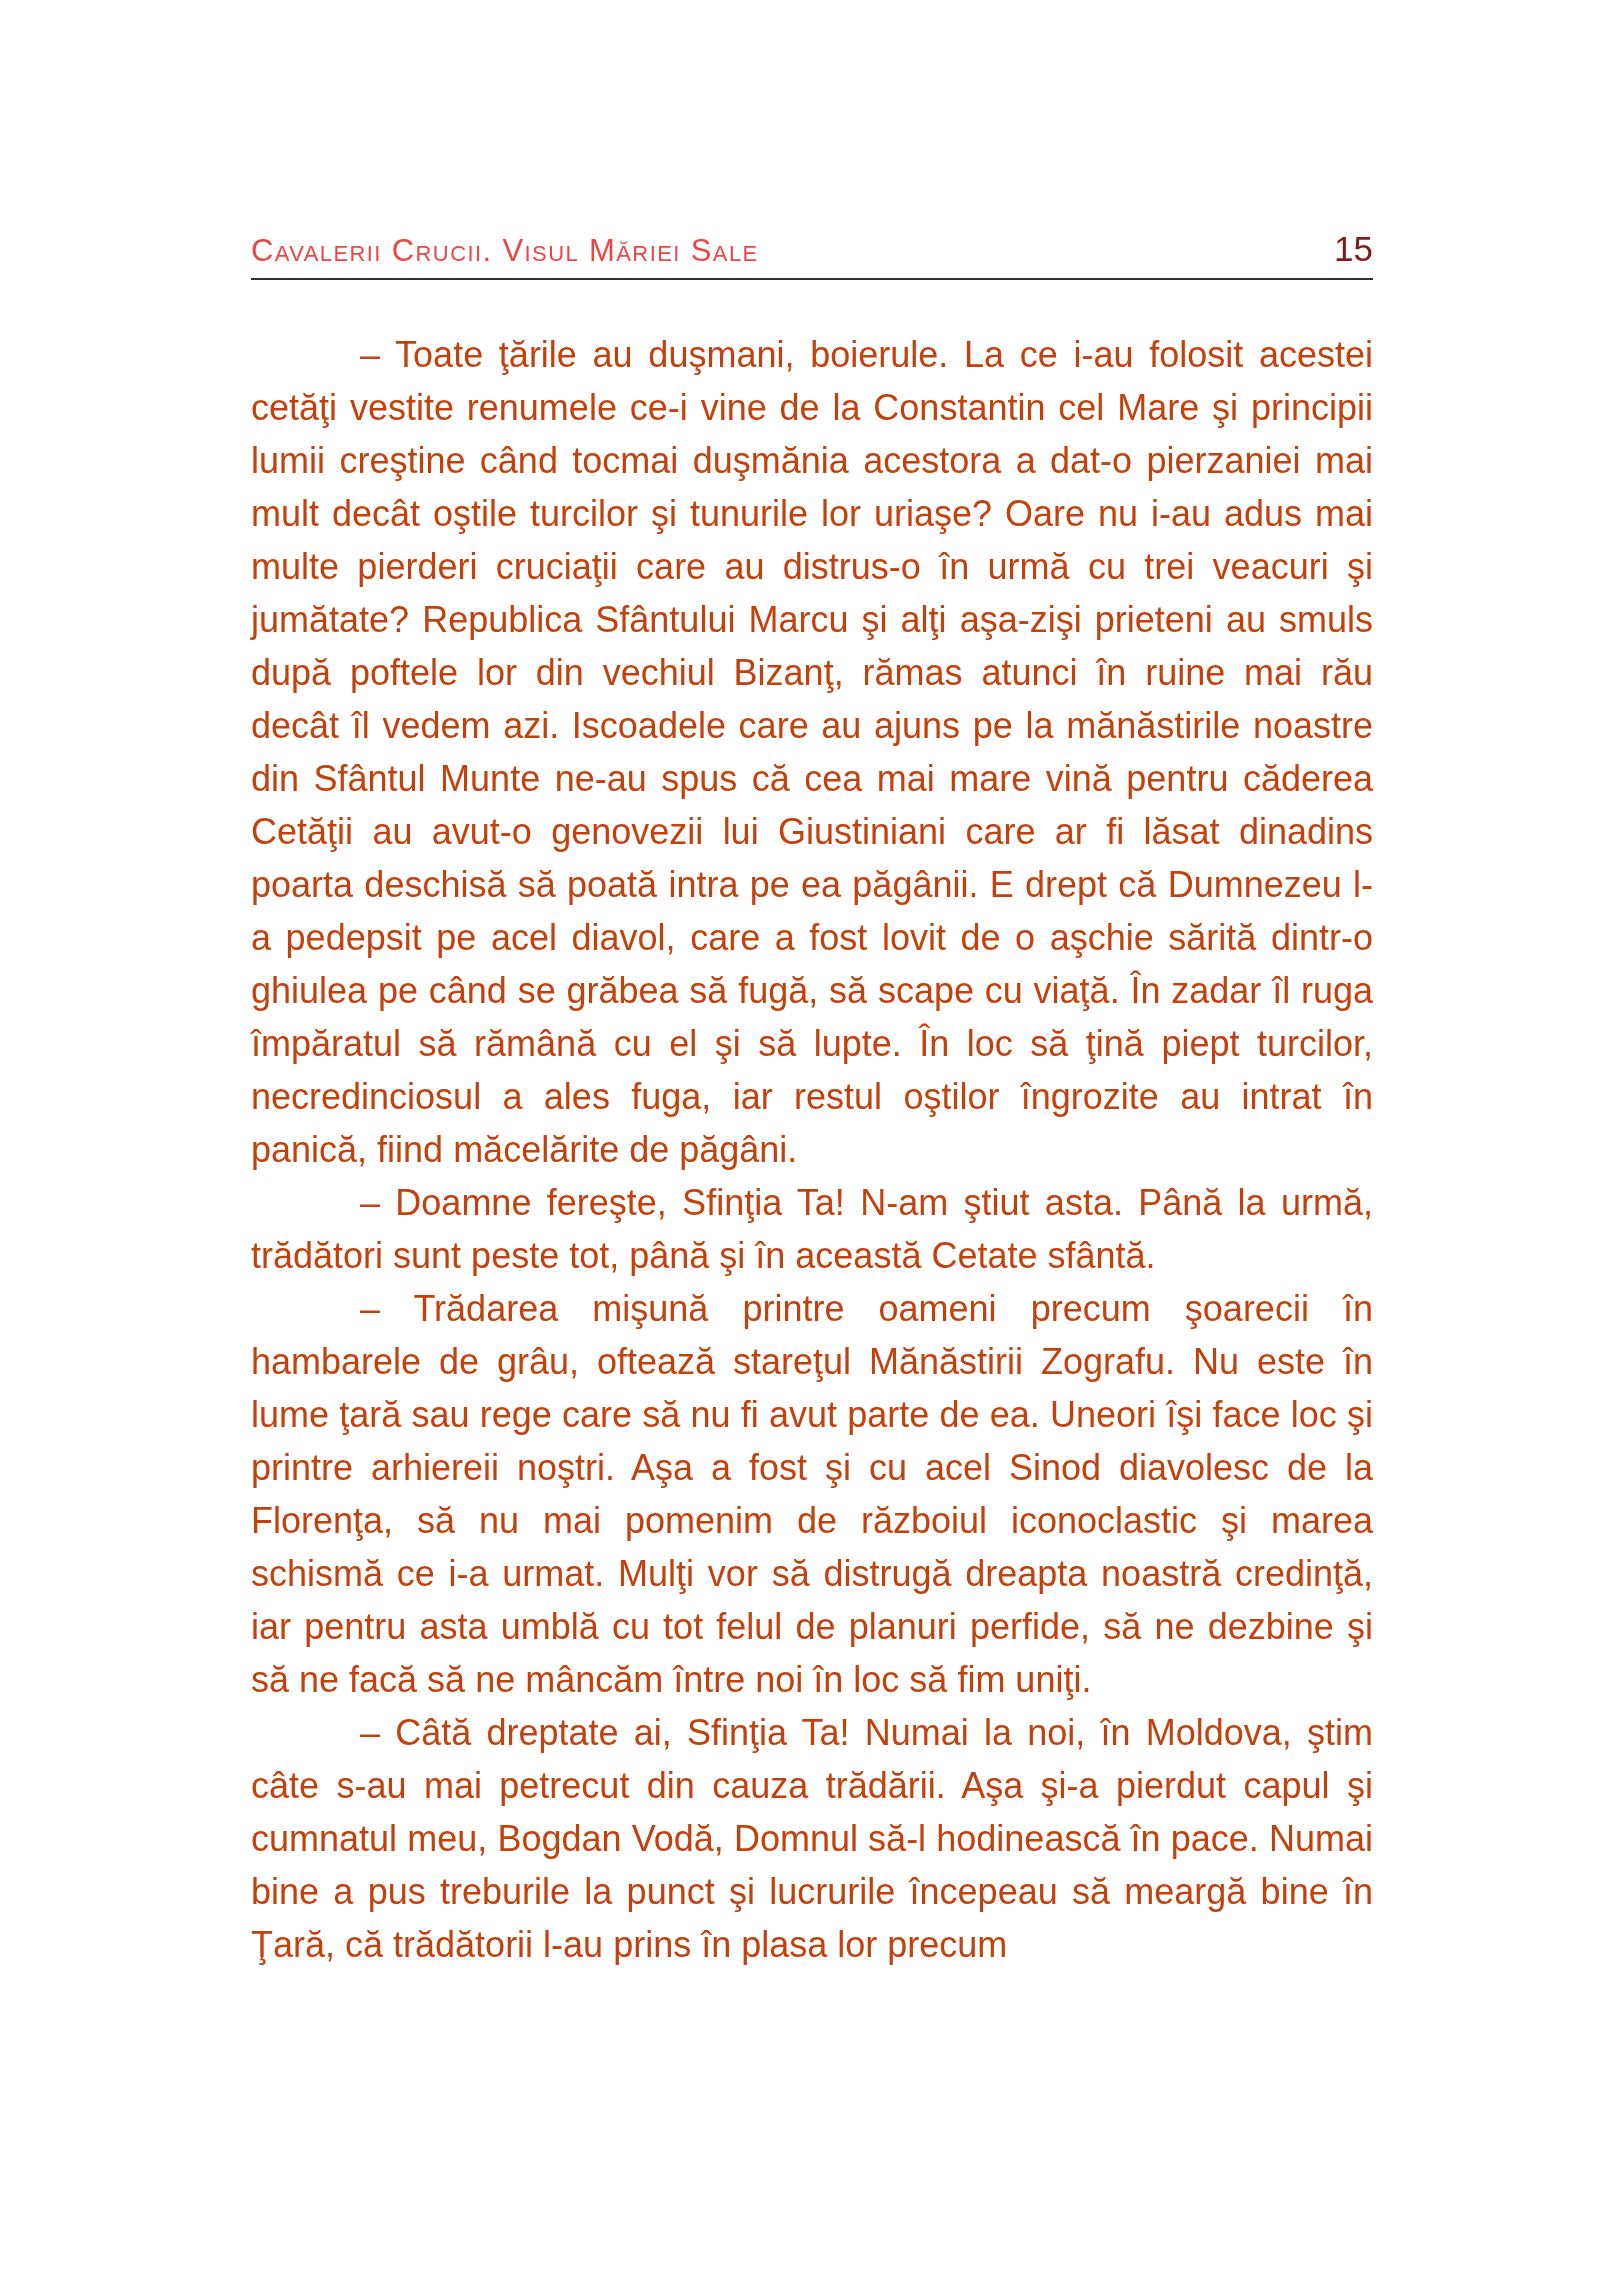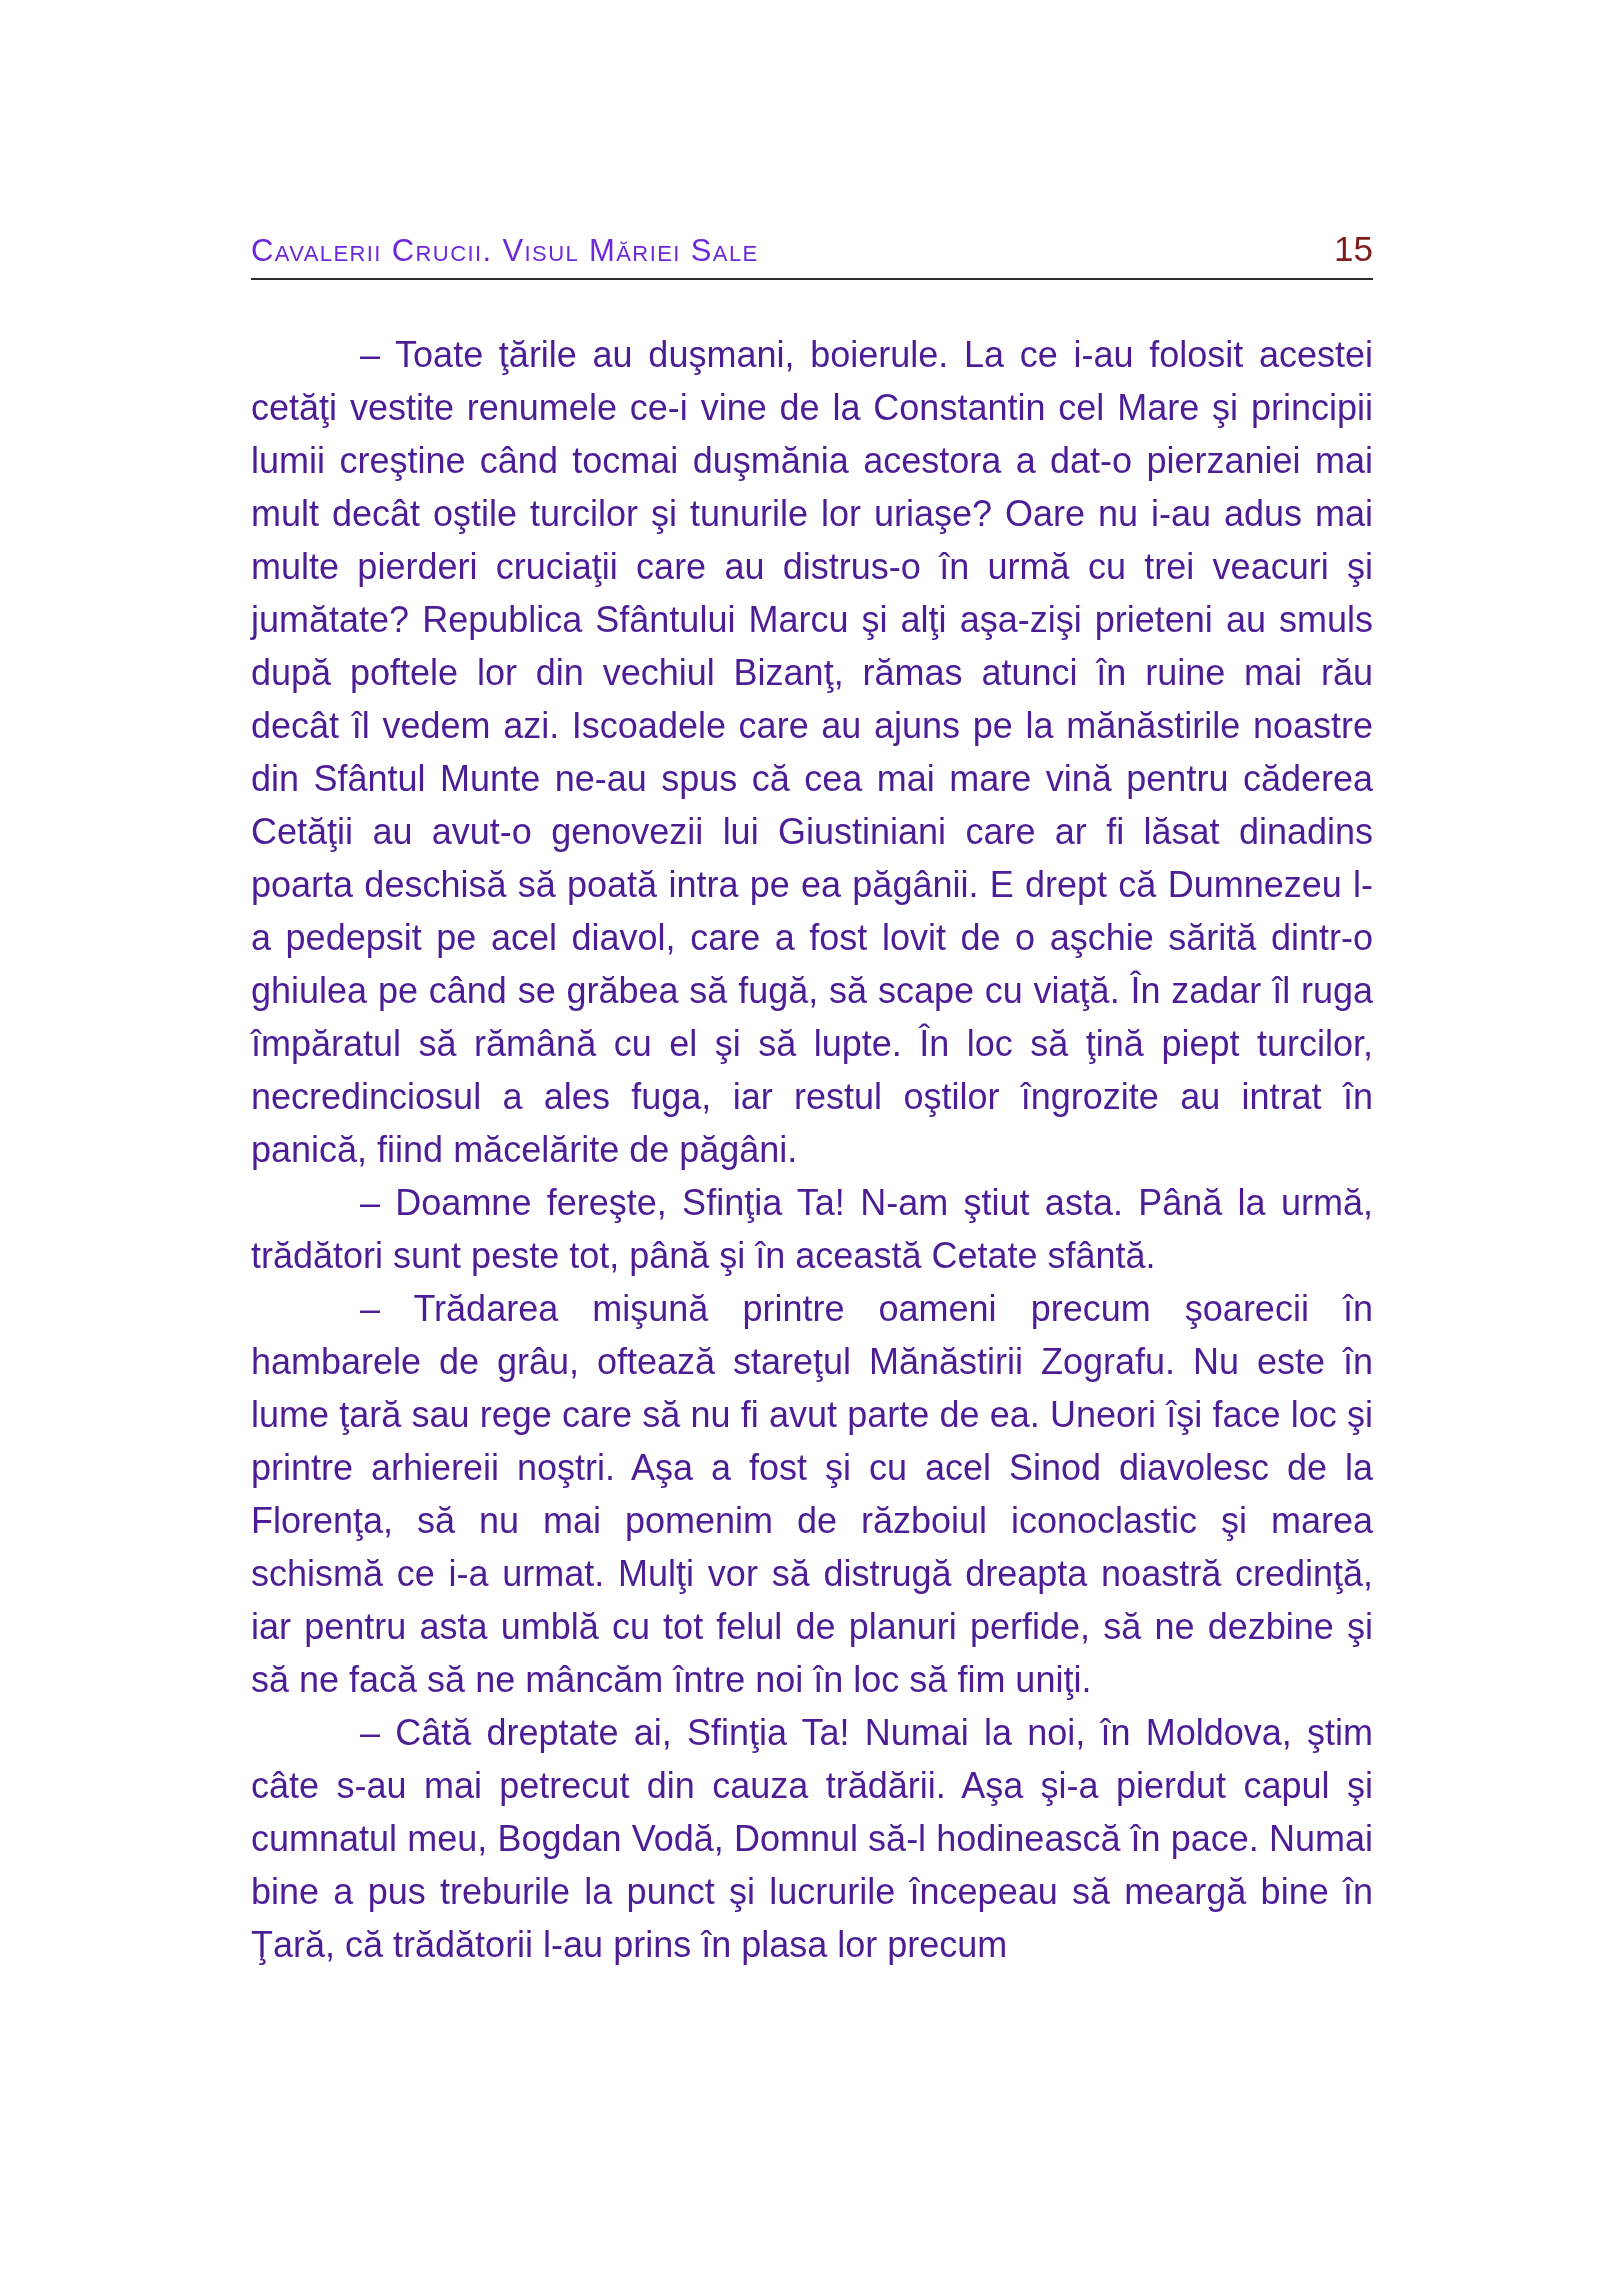--- a/index.html
+++ b/index.html
@@ -28,32 +28,32 @@
     display: flex;
     justify-content: space-between;
     align-items: baseline;
     border-bottom: 2.8px solid #2e2e2e;
     padding-bottom: 9.2px;
   }
   .running-header .title {
     font-variant: small-caps;
     font-size: 31px;
     letter-spacing: 1.4px;
-    color: #6d28d9;
+    color: #ef4444;
   }
   .running-header .pagenum {
     font-size: 35px;
     color: #7f1d1d;
   }
   .body-text {
     margin-top: 48px;
     font-size: 36px;
     line-height: 53px;
     text-align: justify;
-    color: #4c1d95;
+    color: #c2410c;
   }
   .body-text p {
     margin: 0;
     padding: 0;
     text-indent: 109px;
   }
 </style>
 </head>
 <body>
 

